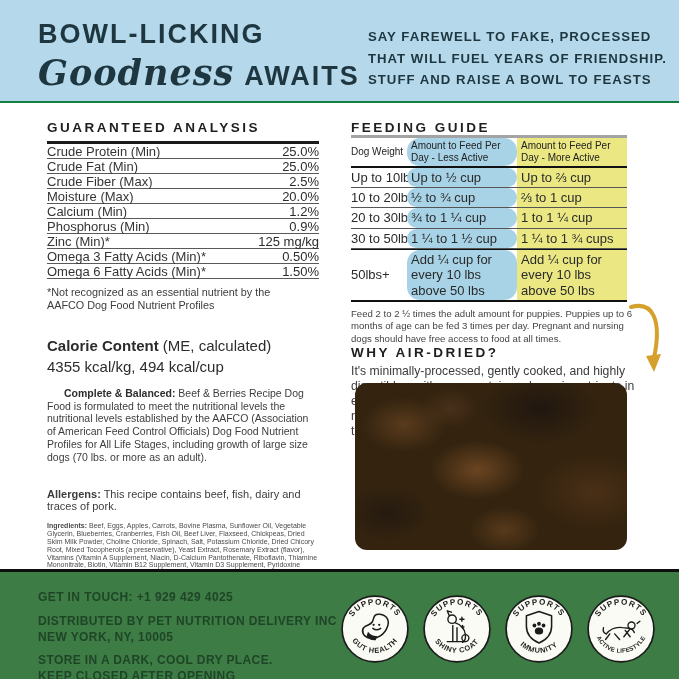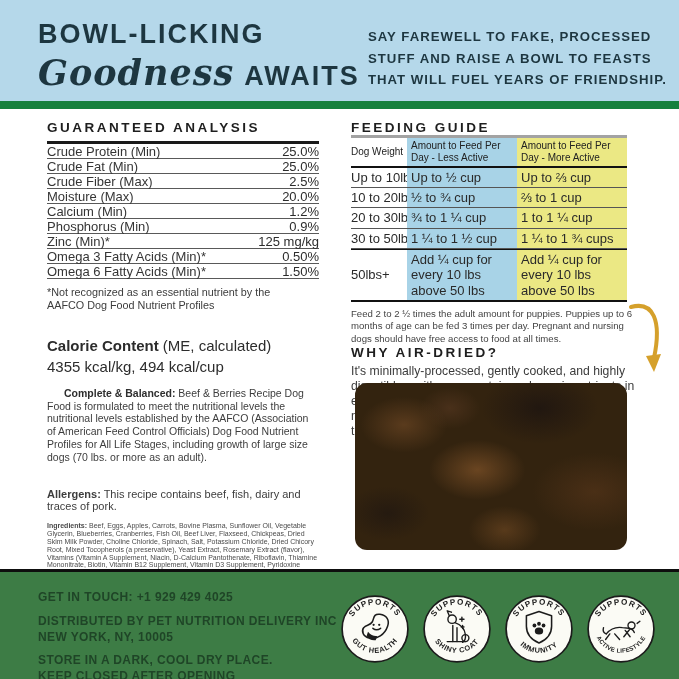--- a/index.html
+++ b/index.html
@@ -1,21 +1,21 @@
 <!DOCTYPE html>
 <html style="--banner-bg: #b5d8ea; --banner-text: #1d3640; --feeding-less-bg: #a8d3e7; --feeding-more-bg: #ebe884; --footer-bg: #3d7c45; --footer-text: #1f4527; --arrow-gold: #d5a02b; --badge-bg: #fbfbf5;"><head>
 <meta charset="utf-8">
 <style>
   html,body{margin:0;padding:0;background:#e8e8e8;}
   .page{position:relative;width:679px;height:679px;background:#ffffff;overflow:hidden;
         font-family:"Liberation Sans",sans-serif;color:#2b2b2b;}
 
   
   .banner{position:absolute;left:0;top:0;width:679px;height:101px;
-          background:var(--banner-bg);border-bottom:8px solid #15803d;}
+          background:var(--banner-bg);border-bottom:2px solid #15803d;}
   .banner-left{position:absolute;left:38px;top:20px;color:var(--banner-text);}
   .banner-title1{font-size:27px;font-weight:bold;letter-spacing:2px;line-height:1.1;}
   .banner-title2{margin-top:2px;display:flex;align-items:baseline;gap:10px;}
   .banner-script{font-family:"DejaVu Serif",serif;font-style:italic;font-size:35px;
                  font-weight:bold;letter-spacing:1px;}
   .banner-awaits{font-size:27px;font-weight:bold;letter-spacing:2px;}
   .banner-right{position:absolute;left:368px;top:26px;color:var(--banner-text);
                 font-size:13.2px;font-weight:bold;letter-spacing:1px;line-height:1.63;}
 
   
@@ -36,21 +36,21 @@
   
   .col-right{position:absolute;left:351px;top:120px;width:300px;}
   .fg-table{width:276px;border-top:3px solid #a3a3a3;}
   .fg-row{display:grid;grid-template-columns:56px 110px 110px;border-bottom:1px solid #555;}
   .fg-row.fg-header{border-bottom:2.5px solid #111;}
   .fg-row.fg-last{border-top:1.5px solid #111;border-bottom:2px solid #111;}
   .fg-cell{font-size:13px;color:#2a2a2a;padding:2px 4px;line-height:1.18;
            display:flex;align-items:center;}
   .fg-header .fg-cell{font-size:10px;color:#222;}
   .c-weight{background:#ffffff;white-space:nowrap;padding-left:0;}
-  .c-less{background:var(--feeding-less-bg);}
+  .c-less{background:var(--feeding-less-bg);border-radius:13px;}
   .c-more{background:var(--feeding-more-bg);}
   .fg-footnote{margin-top:6px;font-size:9.6px;line-height:1.3;color:#444;width:292px;}
   .why{}
   .why-text{margin-top:4px;font-size:12.2px;line-height:1.23;color:#3b3b3b;width:286px;}
 
   .arrow-wrap{position:absolute;left:627px;top:300px;width:36px;height:76px;}
 
   .photo{position:absolute;left:355px;top:383px;width:272px;height:167px;border-radius:12px;
          background-color:#33230f;
          background-image:
@@ -85,22 +85,22 @@
   <div class="banner">
     <div class="banner-left">
       <div class="banner-title1">BOWL-LICKING</div>
       <div class="banner-title2">
         <span class="banner-script">Goodness</span>
         <span class="banner-awaits">AWAITS</span>
       </div>
     </div>
     <div class="banner-right">
       <div>SAY FAREWELL TO FAKE, PROCESSED</div>
+      <div>THAT WILL FUEL YEARS OF FRIENDSHIP.</div>
       <div>STUFF AND RAISE A BOWL TO FEASTS</div>
-      <div>THAT WILL FUEL YEARS OF FRIENDSHIP.</div>
     </div>
   </div>
 
   <div class="col-left">
     <div class="section-title">GUARANTEED ANALYSIS</div>
     <div class="ga-table">
         <div class="ga-row">
           <span>Crude Protein (Min)</span>
           <span class="val">25.0%</span>
         </div>

